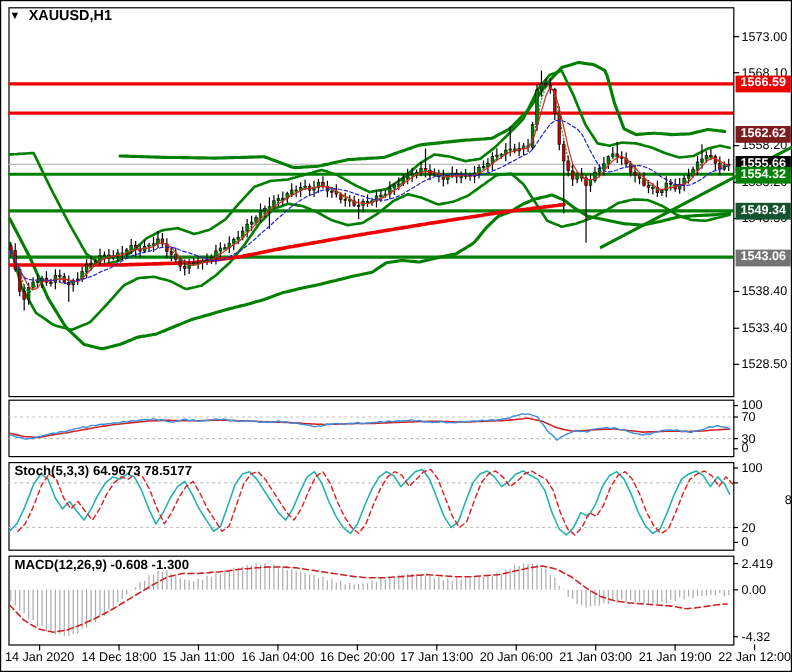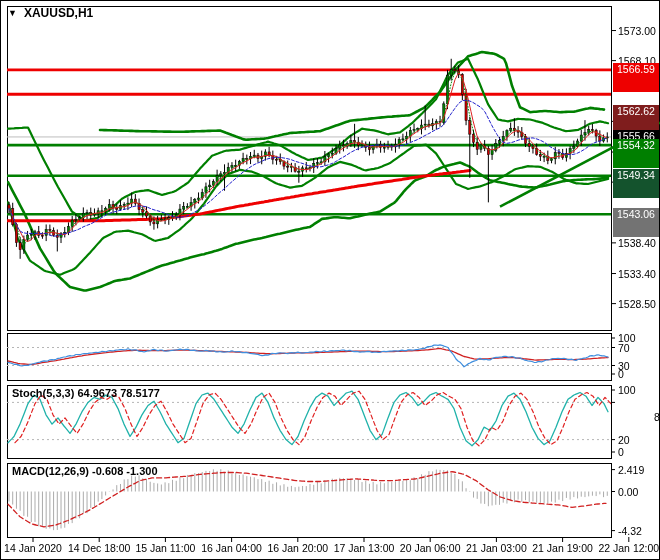--- a/index.html
+++ b/index.html
@@ -4,22 +4,22 @@
 <style>
   html,body{margin:0;padding:0;background:#888;}
   .wrap{position:relative;width:660px;height:560px;background:#fff;overflow:hidden;
         font-family:"Liberation Sans",sans-serif;-webkit-font-smoothing:none;}
   #gfx{position:absolute;left:0;top:0;}
   .ttl{position:absolute;left:8px;top:6px;font-size:12px;font-weight:700;color:#000;
        display:flex;gap:7px;white-space:pre;z-index:5;}
   .ttl .dd{font-size:9px;padding-top:2px;}
   .plabel{position:absolute;font-size:11px;font-weight:700;color:#000;white-space:pre;z-index:5;}
   .tick{position:absolute;font-size:10.5px;color:#000;white-space:pre;z-index:2;}
-  .pricebox{position:absolute;left:613px;height:29px;line-height:13px;padding:0 4px;
-            font-size:10.5px;font-weight:400;color:#fff;z-index:4;white-space:pre;}
+  .pricebox{position:absolute;left:613px;height:14px;line-height:13px;padding:0 4px;
+            font-size:10.5px;font-weight:700;color:#fff;z-index:4;white-space:pre;}
   .timelabel{position:absolute;top:542px;font-size:10.5px;color:#000;transform:translateX(-50%);
              white-space:pre;z-index:2;}
 </style>
 </head>
 <body>
 
 <div class="wrap">
   <svg id="gfx" width="660" height="560">
       <defs>
         <clipPath id="clipMain">
@@ -629,20 +629,20 @@
       <span class="tick" style="left: 618px; top: 446px;">0</span>
       <span class="tick" style="left: 618px; top: 463.608px;">2.419</span>
       <span class="tick" style="left: 618px; top: 485.5px;">0.00</span>
       <span class="tick" style="left: 618px; top: 524.596px;">-4.32</span>
     </div>
   <div id="time-axis">
       <span class="timelabel" style="left: 33px;">14 Jan 2020</span>
       <span class="timelabel" style="left: 99.2px;">14 Dec 18:00</span>
       <span class="timelabel" style="left: 165.4px;">15 Jan 11:00</span>
       <span class="timelabel" style="left: 231.6px;">16 Jan 04:00</span>
-      <span class="timelabel" style="left: 297.8px;">16 Jan 20:00</span>
+      <span class="timelabel" style="left: 297.8px;">16 Dec 20:00</span>
       <span class="timelabel" style="left: 364px;">17 Jan 13:00</span>
       <span class="timelabel" style="left: 430.2px;">20 Jan 06:00</span>
       <span class="timelabel" style="left: 496.4px;">21 Jan 03:00</span>
       <span class="timelabel" style="left: 562.6px;">21 Jan 19:00</span>
       <span class="timelabel" style="left: 628.8px;">22 Jan 12:00</span>
     </div>
 </div>
 
 </body></html>

